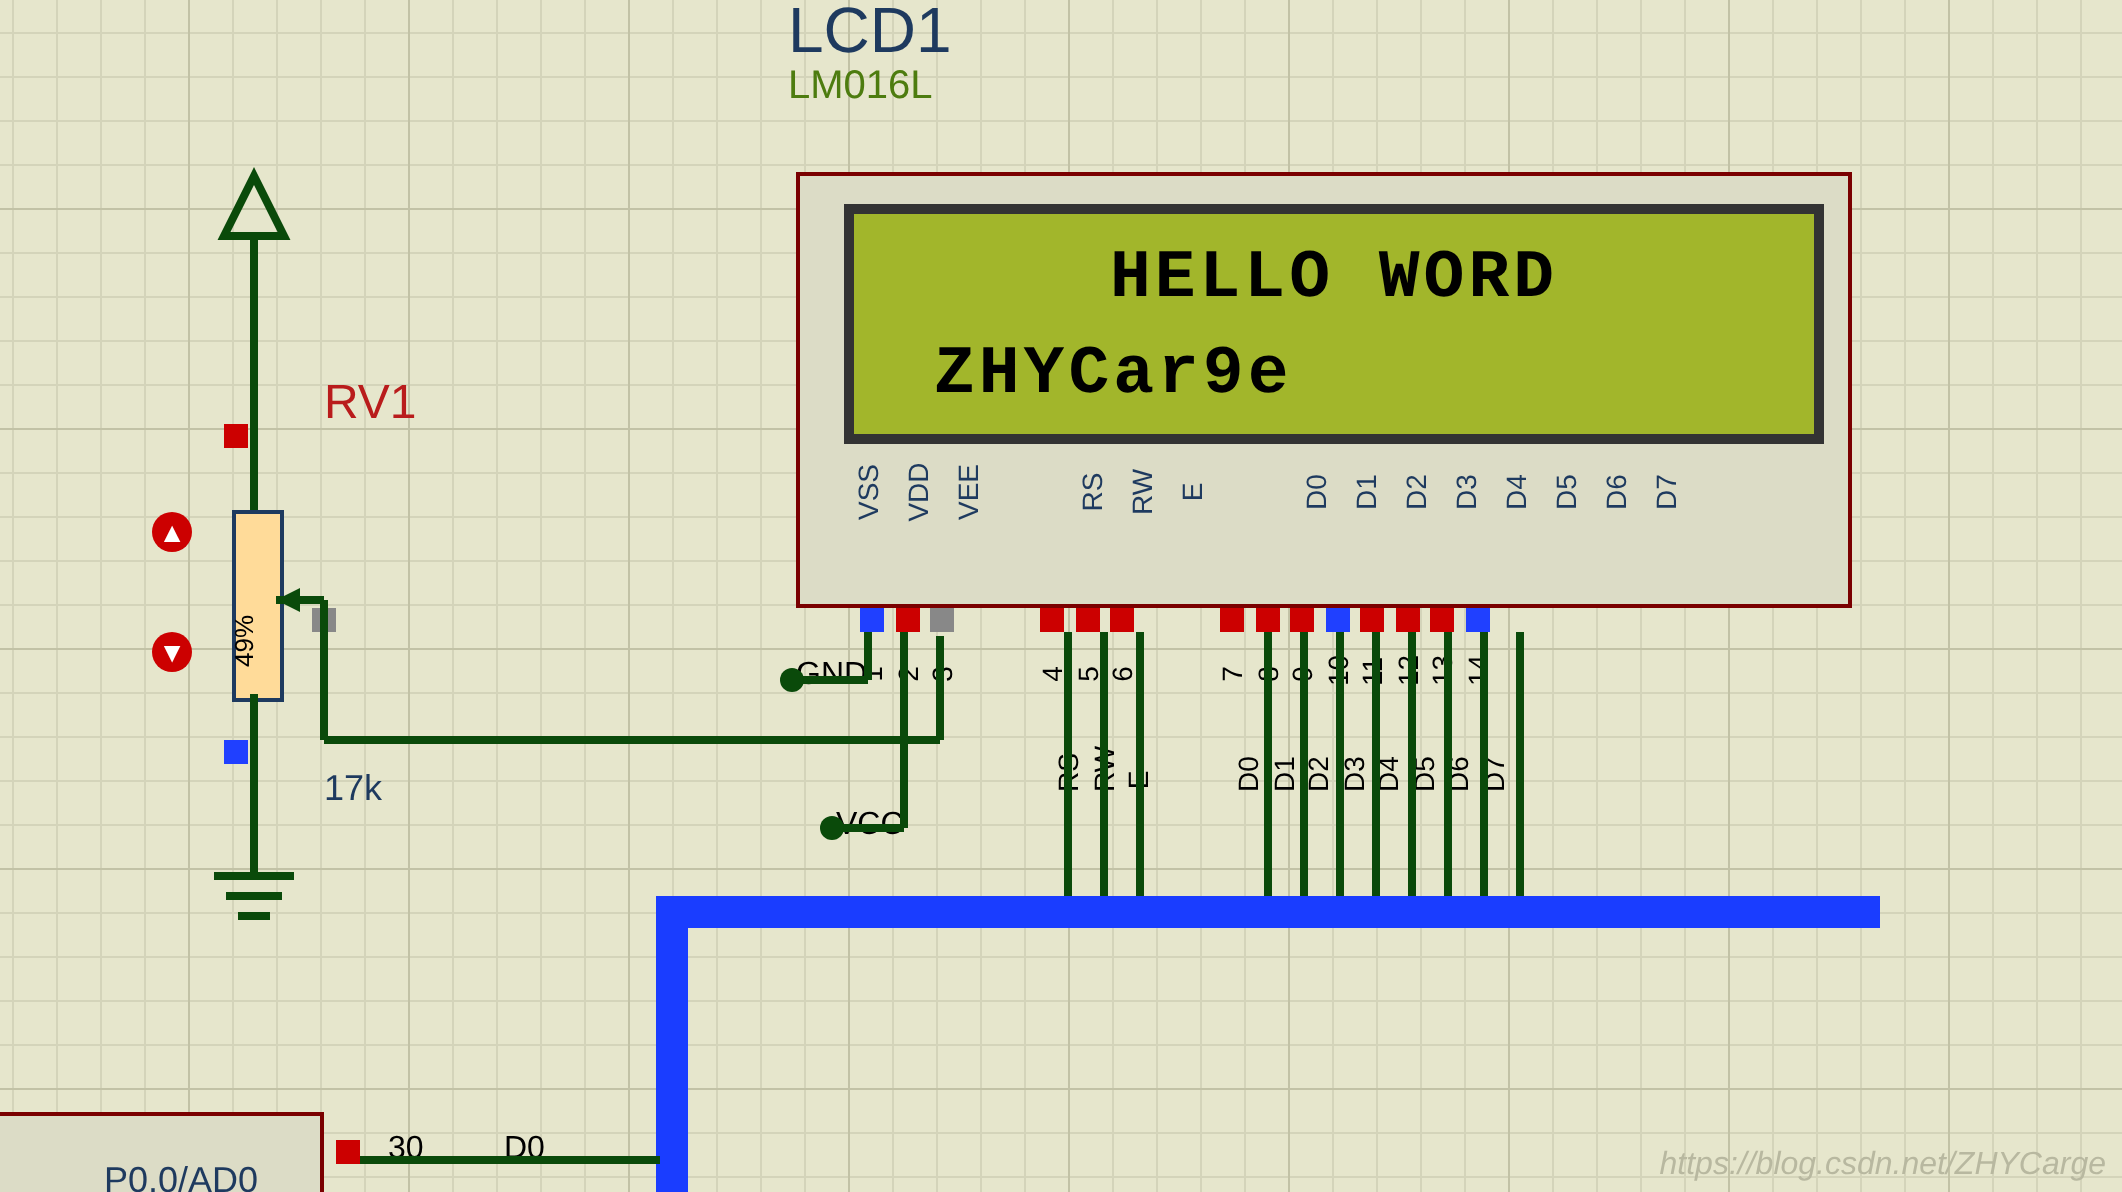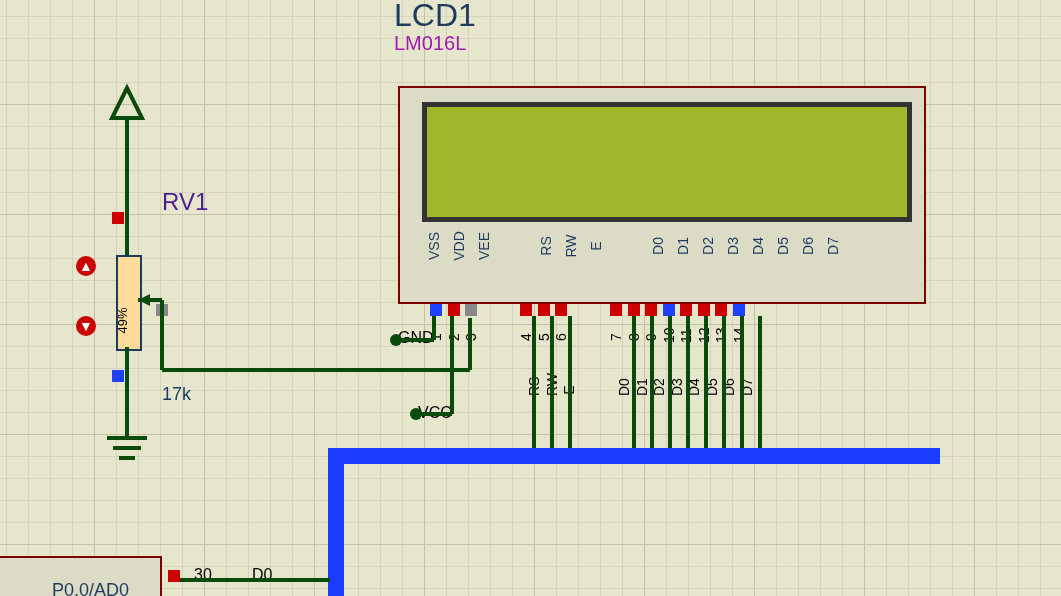--- a/index.html
+++ b/index.html
@@ -7,21 +7,21 @@
 .grid{position:absolute;inset:0;
   background-image:
     linear-gradient(#c2c2a6 1px,transparent 1px),
     linear-gradient(90deg,#c2c2a6 1px,transparent 1px),
     linear-gradient(#d4d4ba 1px,transparent 1px),
     linear-gradient(90deg,#d4d4ba 1px,transparent 1px);
   background-size:110px 110px,110px 110px,22px 22px,22px 22px;
   background-position:-16px -6px,-16px -6px,-16px -6px,-16px -6px}
 .label{position:absolute;color:#000;font-size:20px}
 .lcd-title{left:394px;top:-3px;font-size:32px;color:#1e3a5f}
-.lcd-sub{left:394px;top:32px;font-size:20px;color:#a21caf}
+.lcd-sub{left:394px;top:32px;font-size:20px;color:#4d7c0f}
 .lcd-body{position:absolute;left:398px;top:86px;width:524px;height:214px;background:#dcdcc6;border:2px solid #7a0000}
 .lcd-screen{position:absolute;left:22px;top:14px;width:480px;height:110px;background:#a2b62b;border:5px solid #333}
 .lcd-text{color:#000;font-family:'Courier New',monospace;font-size:34px;font-weight:bold;letter-spacing:2px;text-align:center;line-height:1.4;padding-top:10px}
 .pinrow{position:absolute;left:424px;top:236px;display:flex;gap:5px}
 .pinname{font-size:14px;transform:rotate(-90deg);transform-origin:center;width:20px;height:20px;display:flex;align-items:center;justify-content:center;color:#1e3a5f}
 .pincol{display:flex;flex-direction:column;align-items:center;width:20px}
 .pinrow .gap{width:32px}
 .padrow{position:absolute;left:430px;top:304px;display:flex;gap:5.5px}
 .pad{width:12px;height:12px}
 .pad.r{background:#c00}
@@ -50,20 +50,22 @@
 <body>
 <div class="canvas">
   <div class="grid"></div>
 
   <div class="label lcd-title">LCD1</div>
   <div class="label lcd-sub">LM016L</div>
 
   <div class="lcd-body">
     <div class="lcd-screen">
       <div class="lcd-text">
+        <div>HELLO WORD</div>
+        <div style="text-align:left;padding-left:40px">ZHYCar9e</div>
       </div>
     </div>
   </div>
 
   <div class="pinrow">
     <div class="pincol">
         <div class="pinname">VSS</div>
       </div>
     <div class="pincol">
         <div class="pinname">VDD</div>
@@ -157,41 +159,42 @@
     <div class="lowl">D3</div>
     <div class="lowl">D4</div>
     <div class="lowl">D5</div>
     <div class="lowl">D6</div>
     <div class="lowl">D7</div>
   </div>
 
   <div class="label" style="left:398px;top:329px;font-size:16px">GND</div>
   <div class="label" style="left:418px;top:404px;font-size:16px">VCC</div>
 
-  <div class="label" style="left:162px;top:188px;font-size:24px;color:#4c1d95">RV1</div>
+  <div class="label" style="left:162px;top:188px;font-size:24px;color:#b91c1c">RV1</div>
   <div class="label" style="left:162px;top:384px;font-size:18px;color:#1e3a5f">17k</div>
 
   <div class="rv-box">
     <div class="rv-fill"></div>
     <div class="rv-txt">49%</div>
   </div>
 
   <div class="circle-btn" style="left:76px;top:256px">▲</div>
   <div class="circle-btn" style="left:76px;top:316px">▼</div>
 
   <div class="small-sq" style="left:112px;top:212px;background:#c00"></div>
   <div class="small-sq" style="left:156px;top:304px;background:#888"></div>
   <div class="small-sq" style="left:112px;top:370px;background:#2040ff"></div>
 
   <div class="chip-edge"></div>
   <div class="label" style="left:52px;top:580px;font-size:18px;color:#1e3a5f">P0.0/AD0</div>
   <div class="small-sq" style="left:168px;top:570px;background:#c00"></div>
   <div class="label" style="left:194px;top:566px;font-size:16px">30</div>
   <div class="label" style="left:252px;top:566px;font-size:16px">D0</div>
 
+  <div class="watermark">https://blog.csdn.net/ZHYCarge</div>
 
   <svg width="1061" height="596">
 
     <polygon points="127,88 112,118 142,118" fill="none" stroke="#0a4a0a" stroke-width="4"></polygon>
     <line x1="127" y1="118" x2="127" y2="255" class="wire"></line>
 
     <line x1="127" y1="347" x2="127" y2="438" class="wire"></line>
     <line x1="107" y1="438" x2="147" y2="438" class="wire"></line>
     <line x1="113" y1="448" x2="141" y2="448" class="wire"></line>
     <line x1="119" y1="458" x2="135" y2="458" class="wire"></line>

